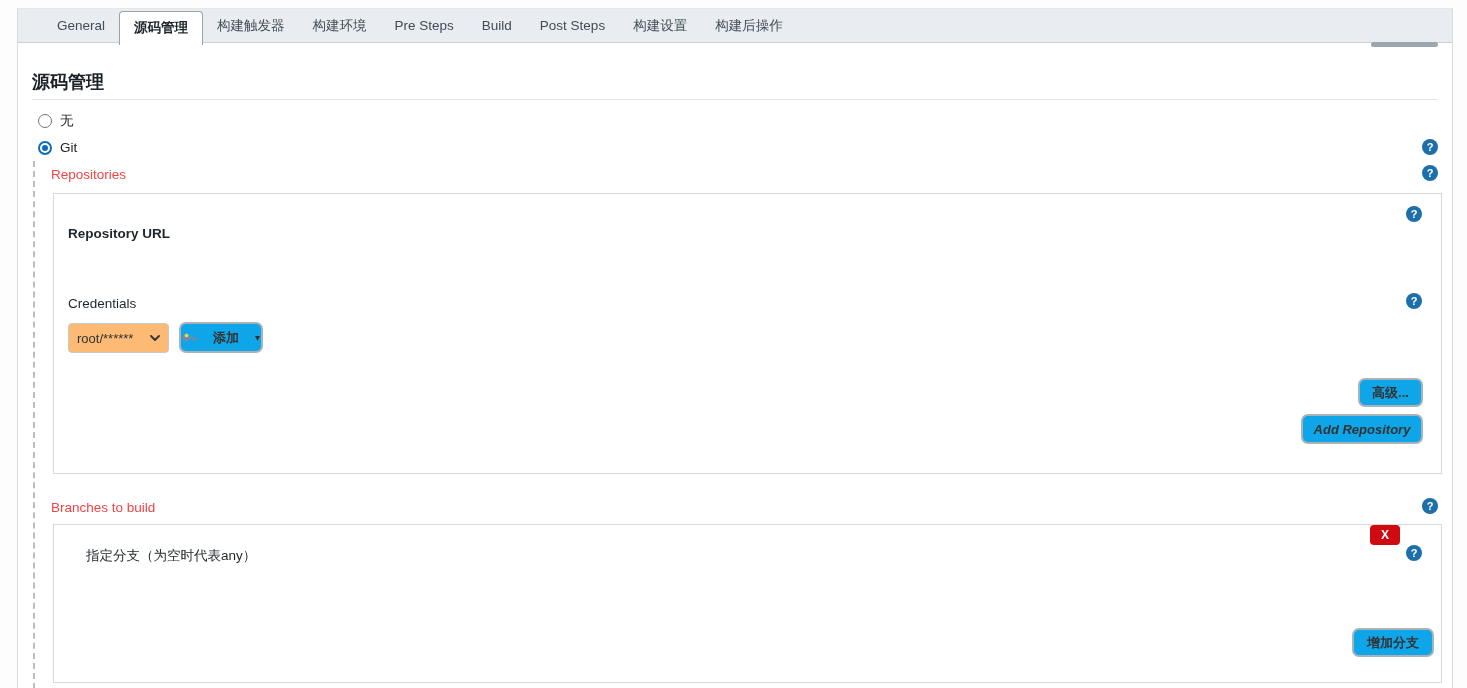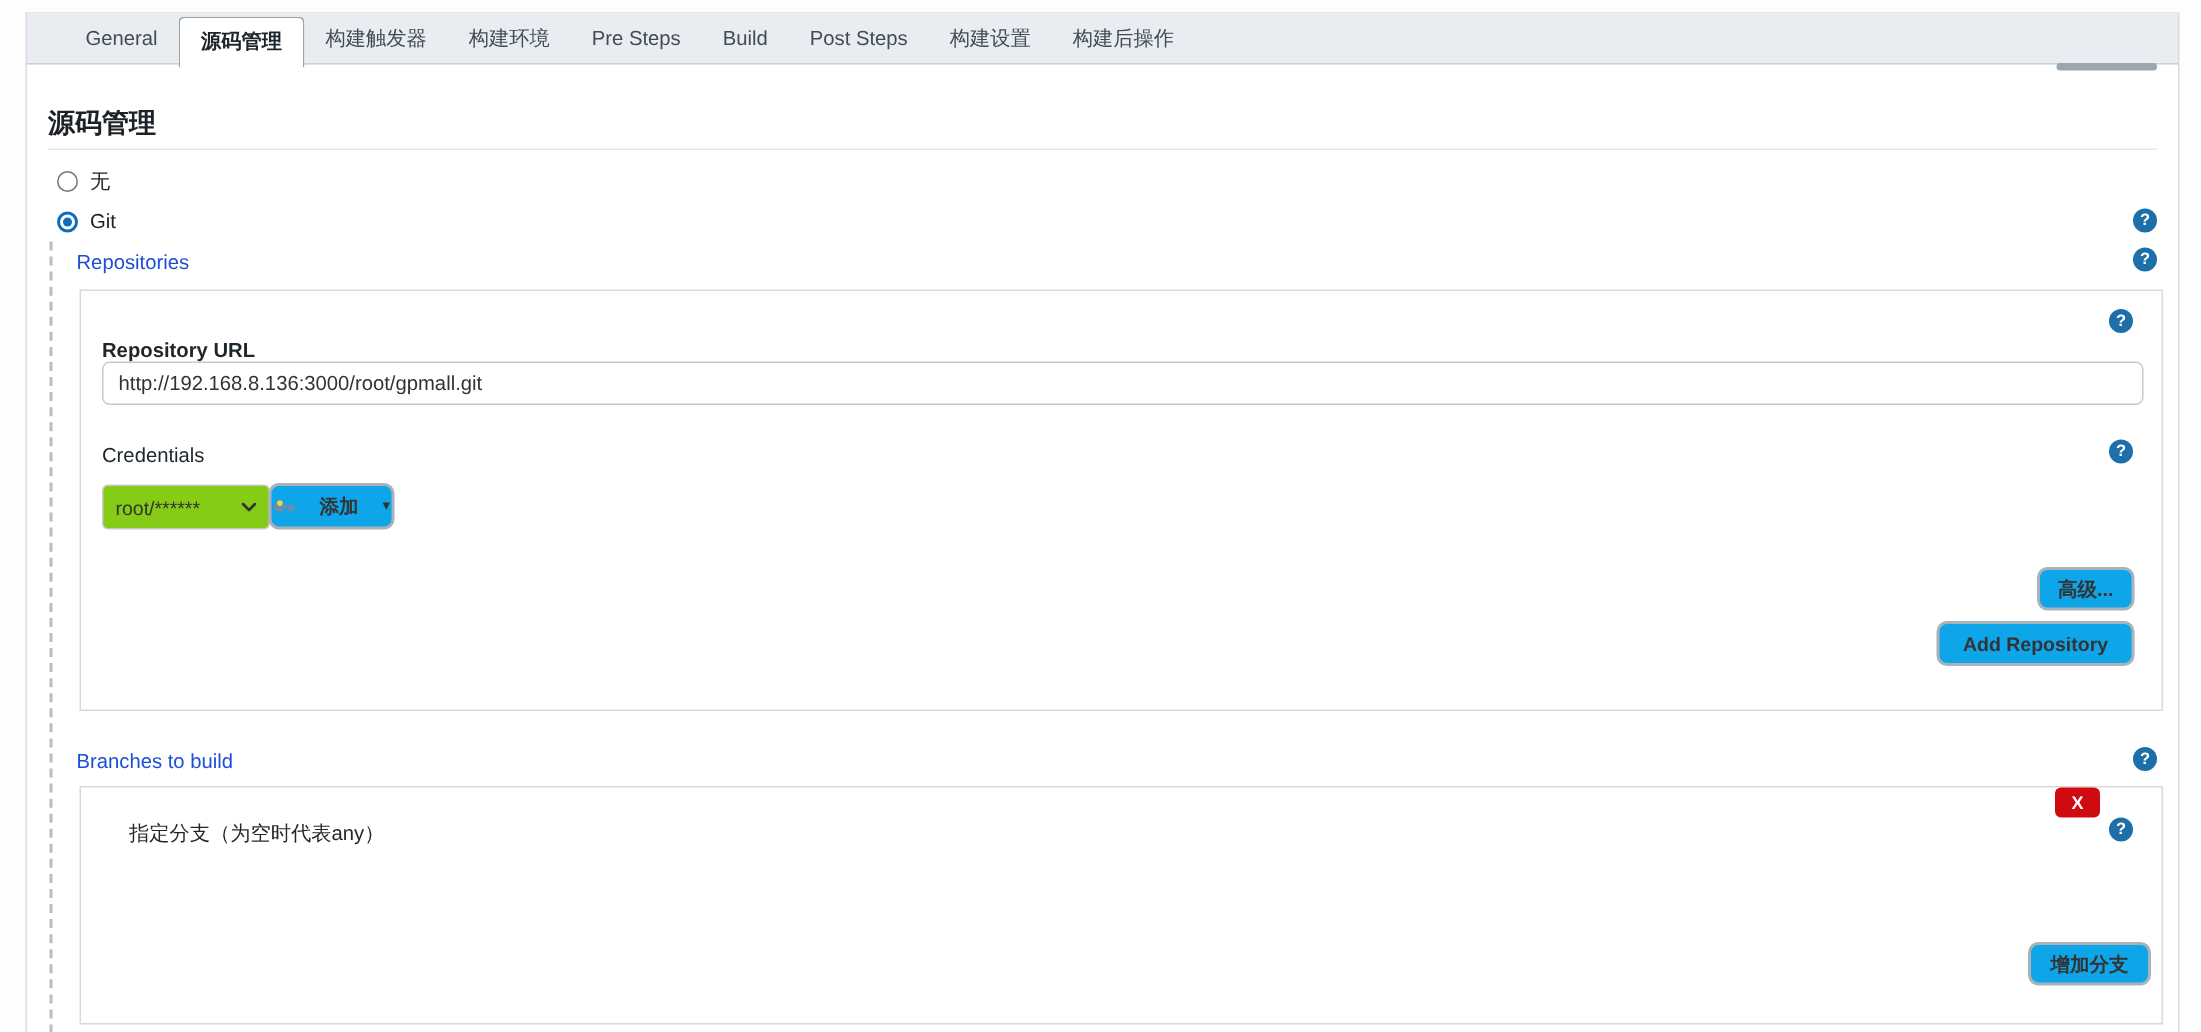--- a/index.html
+++ b/index.html
@@ -26,35 +26,35 @@
   .title-rule { position: absolute; left: 14px; top: 90px; width: 1406px; height: 0; border-top: 1px solid #e6e6e6; }
 
   .radio-row { position: absolute; left: 20px; display: flex; align-items: center; gap: 8px; font-size: 13.5px; color: #222; }
   .radio { width: 14px; height: 14px; border-radius: 50%; background: #fff; border: 1px solid #767676; display: inline-block; position: relative; cursor: pointer; }
   .radio.checked { border: 2px solid #0f6cbd; }
   .radio.checked::after { content: ""; position: absolute; left: 2px; top: 2px; width: 6px; height: 6px; border-radius: 50%; background: #0f6cbd; }
 
   .tree-line { position: absolute; left: 15px; top: 152px; width: 0; height: 528px;
     border-left: 2px dashed #b8bec4; }
 
-  .section-label { position: absolute; font-size: 13.5px; font-weight: 500; color: #1d4ed8; }
+  .section-label { position: absolute; font-size: 13.5px; font-weight: 500; color: #ef4444; }
 
   .help { position: absolute; width: 16px; height: 16px; border-radius: 50%; background: #1d6fa9;
     color: #fff; font-size: 11px; font-weight: bold; display: flex; align-items: center;
     justify-content: center; cursor: pointer; line-height: 1; }
 
   .group-box { position: absolute; background: #fff; border: 1px solid #d9d9d9; }
 
   .field-label { position: absolute; font-size: 13.5px; font-weight: 500; color: #1e262c; }
 
   .text-input { position: absolute; height: 29px; border: 1px solid #c9c9c9; border-radius: 5px;
     padding: 0 10px; font-size: 13.5px; color: #333; font-family: inherit; background: #fff; outline: none; width: 1361px; left: 14px; }
 
-  .select { position: absolute; left: 14px; height: 30px; width: 112px; border: 1px solid #c9c9c9;
-    border-radius: 4px; background: #84cc16; display: flex; align-items: center;
+  .select { position: absolute; left: 14px; height: 30px; width: 101px; border: 1px solid #c9c9c9;
+    border-radius: 4px; background: #fdba74; display: flex; align-items: center;
     padding: 0 8px; font-size: 13px; color: #333; cursor: pointer; justify-content: space-between; }
 
   .btn { border: 2px solid #a8b2b9; border-radius: 7px; background: #0ea5e9; color: #333;
     font-size: 13px; font-weight: 600; font-family: inherit; display: flex; align-items: center;
     justify-content: center; cursor: pointer; position: absolute; white-space: nowrap; gap: 16px; }
 
   .del-btn { position: absolute; width: 30px; height: 20px; background: #cf0a10; border: none;
     border-radius: 4px; color: #fff; font-weight: bold; font-size: 12px; display: flex;
     align-items: center; justify-content: center; cursor: pointer; font-family: inherit; }
 
@@ -94,21 +94,20 @@
   <div class="help" style="left:1404px; top:130px;">?</div>
 
   <div class="tree-line"></div>
 
   <div class="section-label" style="left:33px; top:158px;">Repositories</div>
   <div class="help" style="left:1404px; top:156px;">?</div>
 
   <div class="group-box" style="left:35px; top:184px; width:1389px; height:281px;">
     <div class="field-label" style="left:14px; top:32px;font-weight:bold;">Repository URL</div>
     <div class="help" style="right:19px; top:12px;">?</div>
-    <input class="text-input" style="top: 47px;" value="http://192.168.8.136:3000/root/gpmall.git">
 
     <div class="field-label" style="left:14px; top:102px;">Credentials</div>
     <div class="help" style="right:19px; top:99px;">?</div>
 
     <div class="select" style="top:129px;">
       <span>root/******</span>
       <span class="chev">
         <svg width="10" height="7" viewBox="0 0 10 7">
             <path d="M1 1 L5 5 L9 1" fill="none" stroke="#333" stroke-width="1.8" stroke-linecap="round" stroke-linejoin="round"></path>
           </svg>
@@ -123,21 +122,21 @@
           <rect x="6" y="4.9" width="8.5" height="2.3" rx="1" fill="#6f8ca7"></rect>
           <rect x="11" y="6.8" width="1.6" height="2.6" fill="#6f8ca7"></rect>
           <rect x="13.2" y="6.8" width="1.4" height="1.9" fill="#6f8ca7"></rect>
         </svg>
       </span>
       <span>添加</span>
       <span class="caret">▾</span>
     </button>
 
     <button class="btn" style="right:18px; top:184px; width:65px; height:29px;">高级...</button>
-    <button class="btn" style="right:18px; top:220px; width:132px; height:30px;">Add Repository</button>
+    <button class="btn" style="right:18px; top:220px; width:122px; height:30px;font-style:italic;">Add Repository</button>
   </div>
 
   <div class="section-label" style="left:33px; top:491px;">Branches to build</div>
   <div class="help" style="left:1404px; top:489px;">?</div>
 
   <div class="group-box" style="left:35px; top:515px; width:1389px; height:159px;">
     <button class="del-btn" style="right:41px; top:0;">X</button>
 
     <div class="field-label" style="left:32px; top:22px;">指定分支（为空时代表any）</div>
     <div class="help" style="right:19px; top:20px;">?</div>

